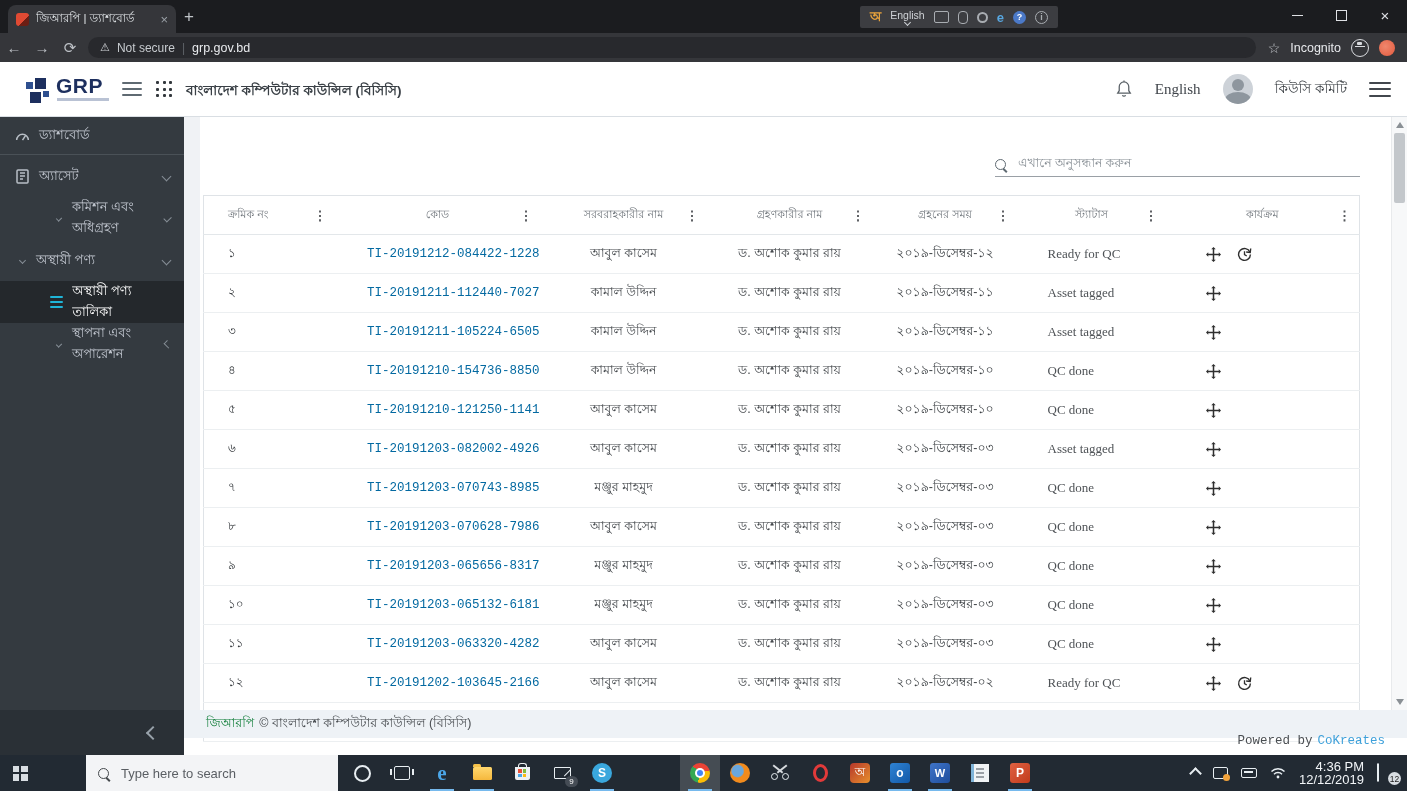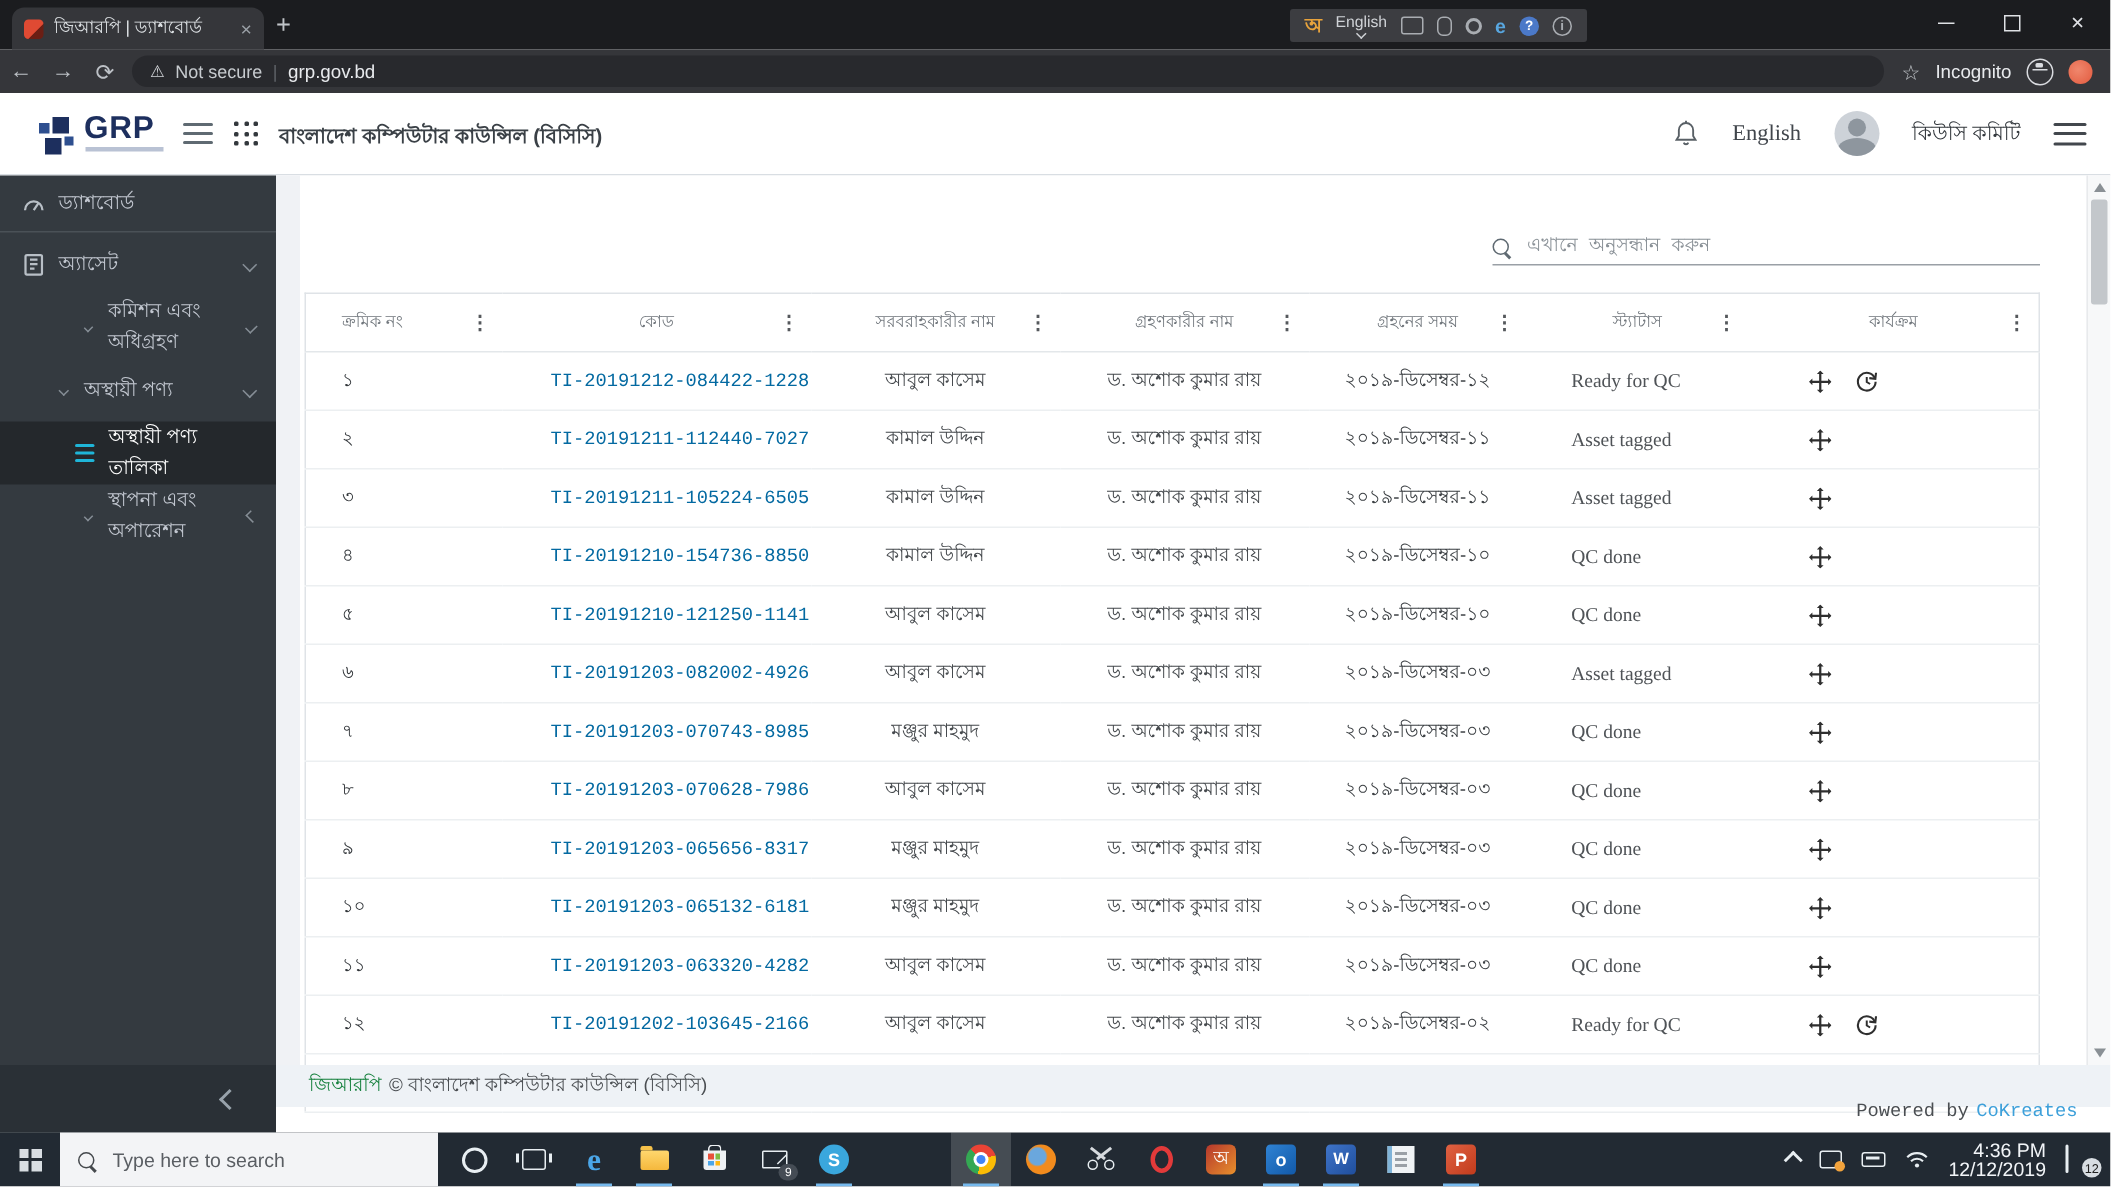--- a/index.html
+++ b/index.html
@@ -82,35 +82,35 @@
   .hdr-burger{width:22px;height:15px;display:flex;flex-direction:column;justify-content:space-between;}
   .hdr-burger i{height:2px;background:#42474d;border-radius:1px;}
 
   
   .sidebar{position:absolute;left:0;top:117px;bottom:36px;width:184px;background:#343a40;color:#c2c7d0;}
   .sb-item{height:42px;display:flex;align-items:center;gap:9px;padding:0 14px;font-size:13px;box-sizing:border-box;cursor:default;}
   .sb-item.first{height:38px;border-bottom:1px solid #4a5157;}
   .sb-item .sfx{margin-left:auto;color:#868e96;}
   .sb-item .pfx{color:#868e96;margin-right:2px;}
   .sb-item.lvl2{padding-left:26px;margin-left:31px;}
-  .sb-item.lvl3{padding-left:40px;text-align:right;}
+  .sb-item.lvl3{padding-left:20px;text-align:right;}
   .sb-item.active{background:#24282c;color:#fff;padding-left:50px;}
   .sb-ico{width:16px;height:16px;flex:none;display:flex;align-items:center;justify-content:center;}
   .list-ico{display:flex;flex-direction:column;gap:2.6px;width:14px;}
   .list-ico i{height:2.2px;background:#1fb5d8;border-radius:1px;}
   .sb-collapse{position:absolute;left:0;right:0;bottom:0;height:45px;background:#2a3036;display:flex;align-items:center;justify-content:flex-end;padding-right:26px;box-sizing:border-box;}
   .sb-collapse .chev{width:8px;height:8px;border-width:2px;color:#98a2ab;}
 
   
   .main{position:absolute;left:184px;top:117px;right:0;bottom:36px;background:#fff;}
   .left-gutter{position:absolute;left:0;top:0;width:16px;height:593px;background:#f0f2f5;}
   .searchbox{position:absolute;top:30px;right:47px;width:365px;height:30px;border-bottom:1px solid #9aa0a6;display:flex;align-items:flex-end;gap:10px;padding-bottom:4px;box-sizing:border-box;}
   .lens{width:9px;height:9px;border:1.8px solid #5f6a72;border-radius:50%;position:relative;flex:none;margin-bottom:2px;}
   .lens::after{content:"";position:absolute;left:8px;top:8px;width:5px;height:1.8px;background:#5f6a72;transform:rotate(45deg);transform-origin:0 0;}
-  .searchbox input{border:none;outline:none;background:transparent;font-size:12.5px;color:#1d4ed8;width:100%;font-family:Liberation Mono, monospace;}
+  .searchbox input{border:none;outline:none;background:transparent;font-size:12.5px;color:#1d4ed8;width:100%;font-family:Liberation Serif, serif;}
   .searchbox input::placeholder{color:#8a9197;}
 
   table.grid{position:absolute;top:78px;left:19px;right:47px;border-collapse:collapse;table-layout:fixed;width:calc(100% - 66px);
        border:1px solid #dfe3e7;}
   .grid col.c0{width:131px}.grid col.c1{width:206px}.grid col.c2{width:166px}.grid col.c3{width:166px}
   .grid col.c4{width:145px}.grid col.c5{width:148px}
   .grid th{height:36px;font-weight:normal;font-size:11px;color:#70767c;position:relative;text-align:center;
        border-bottom:1px solid #e3e7ea;}
   .grid th:first-child{text-align:left;padding-left:24px;}
   .grid th .kebab{position:absolute;right:8px;top:50%;transform:translateY(-50%);color:#55585c;font-size:13px;font-weight:bold;}
@@ -133,21 +133,21 @@
   .cf-left{display:flex;gap:5px;align-items:center;}
   .cf-brand{color:#15803d;}
   .cf-right{margin-left:auto;font-family:Liberation Mono, monospace;display:flex;gap:5px;margin-top:34px;}
   .cf-powered-brand{color:#3da0da;}
 
   
   .taskbar{position:absolute;left:0;right:0;bottom:0;height:36px;background:#222a33;display:flex;align-items:center;}
   .tb-start{width:40px;height:36px;display:flex;align-items:center;justify-content:center;flex:none;}
   .winflag{width:15px;height:15px;display:grid;grid-template-columns:1fr 1fr;gap:1.5px;}
   .winflag i{background:#d8dde2;}
-  .tb-search{width:252px;height:36px;background:#f3f4f6;display:flex;align-items:center;gap:10px;padding:0 12px;box-sizing:border-box;flex:none;}
+  .tb-search{width:252px;height:36px;background:#f3f4f6;display:flex;align-items:center;gap:10px;padding:0 12px;box-sizing:border-box;flex:none;margin-left:46px;}
   .tb-search .lens{border-color:#45494d;margin-bottom:0;}
   .tb-search .lens::after{background:#45494d;}
   .tb-search input{border:none;outline:none;background:transparent;font-size:13px;color:#4e5256;width:100%;font-family:inherit;}
   .tb-search input::placeholder{color:#5a5e63;}
   .tb-icons{display:flex;align-items:center;height:36px;margin-left:4px;}
   .tb-slot{width:40px;height:36px;display:flex;align-items:center;justify-content:center;position:relative;flex:none;}
   .tb-slot.open::after{content:"";position:absolute;bottom:0;left:8px;right:8px;height:2.5px;background:#76b9ed;}
   .tb-slot.active{background:rgba(255,255,255,.16);}
   .tb-gap{width:58px;flex:none;}
   .cortana{width:17px;height:17px;border:2px solid #e8eef2;border-radius:50%;box-sizing:border-box;}

